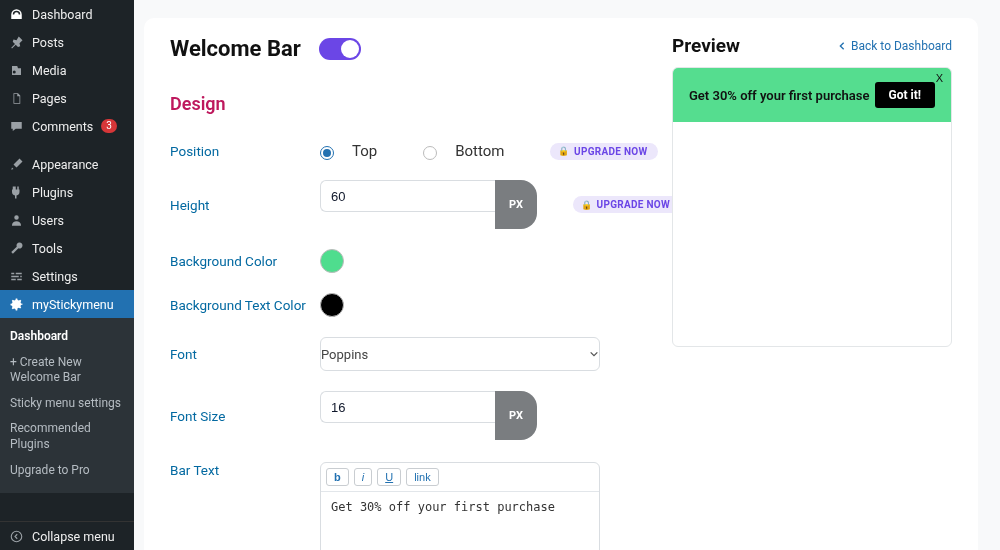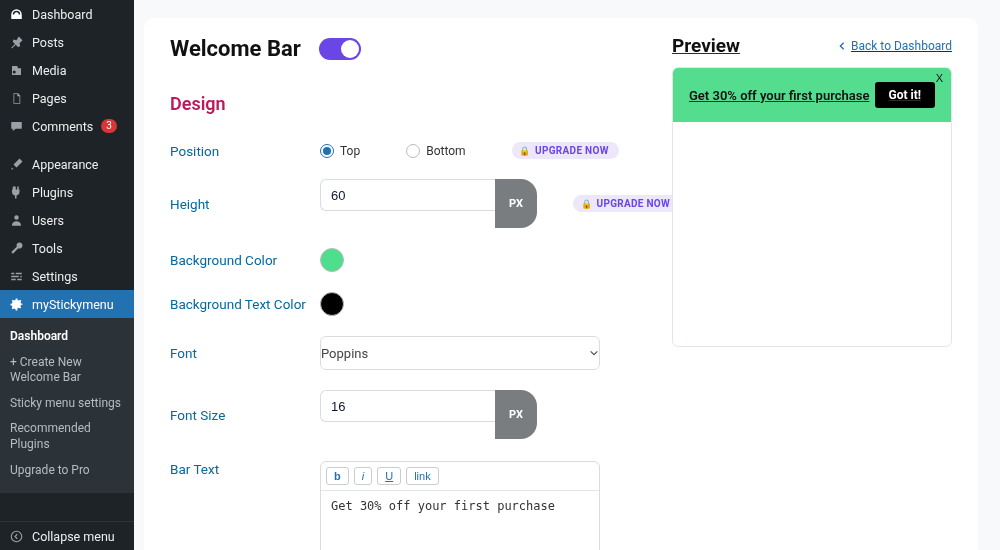--- a/index.html
+++ b/index.html
@@ -25,38 +25,38 @@
   .header-row { display:flex; align-items:center; gap:18px; }
   .title { font-size:22px; font-weight:700; color:#111; }
   .toggle { width:42px; height:22px; border-radius:11px; background:#6b46e6; position:relative; cursor:pointer; }
   .toggle .knob { position:absolute; width:18px; height:18px; border-radius:50%; background:#fff; top:2px; right:2px; }
   .section-head { font-size:18px; font-weight:600; margin-top:32px; color:#be185d; }
   .form-grid { margin-top:18px; }
   .row { display:flex; align-items:center; padding:10px 0; }
   .row.tall { align-items:flex-start; padding-top:12px; }
   .lbl { width:150px; font-size:13.5px; color:#0369a1; flex:none; }
   .ctrl { flex:0 0 390px; display:flex; align-items:center; gap:16px; }
-  .radio { display:inline-flex; align-items:flex-end; gap:6px; font-size:12px; color:#333; cursor:pointer; margin-right:30px;}
+  .radio { display:inline-flex; align-items:flex-end; gap:18px; font-size:15px; color:#333; cursor:pointer; margin-right:30px;}
   .radio .dot { width:14px; height:14px; border:1.5px solid #2271b1; border-radius:50%; display:inline-flex; align-items:center; justify-content:center; background:#fff;}
   .radio.unchecked .dot { border-color:#bbb; }
   .radio .dot .inner { width:8px; height:8px; border-radius:50%; background:#2271b1; }
   .upgrade-pill { background:#ece7fb; color:#6b46e6; font-size:10px; font-weight:700; padding:3px 10px 3px 8px; border-radius:11px; display:inline-flex; align-items:center; gap:4px; letter-spacing:.3px; cursor:pointer;}
   .upgrade-pill .lock { font-size:9px; }
   .num-wrap { display:flex; }
   .num-input { width:175px; height:32px; border:1px solid #d9dde1; border-right:none; border-radius:6px 0 0 6px; padding:0 10px; font-size:13px; color:#0f172a; background:#fff; }
   .unit { width:42px; height:49px; background:#7a7d80; color:#fff; border:none; border-radius:0 16px 16px 0; font-size:11px; font-weight:700; display:flex; align-items:center; justify-content:center; }
   .swatch { width:24px; height:24px; border-radius:50%; border:1px solid #bbb; cursor:pointer; }
   .select { width:280px; height:34px; border:1px solid #d9dde1; border-radius:6px; padding:0 0; background:#fff; display:flex; align-items:center; justify-content:space-between; font-size:13px; color:#444; cursor:pointer; }
   .chev { width:10px;height:10px; }
   .rich-wrap { width:280px; border:1px solid #d9dde1; border-radius:6px; background:#fff; }
   .rich-toolbar { display:flex; gap:5px; padding:5px; }
   .rich-btn { border:1px solid #c9cdd1; border-radius:3px; font-size:11px; padding:2px 7px; background:#fff; color:#2271b1; cursor:pointer; font-family:Arial; }
   .rich-text { width:100%; height:80px; resize:both; border:none; border-top:1px solid #e2e6ea; padding:8px 10px; font-family:ui-monospace,Menlo,monospace; font-size:12px; color:#333; outline:none; background:#fff;}
   
-  .prev-col { position:absolute; right:26px; top:16px; width:280px;text-decoration:underline; }
+  .prev-col { position:absolute; right:26px; top:16px; width:280px; }
   .prev-head { display:flex; align-items:center; justify-content:space-between; margin-bottom:10px; }
   .prev-title { font-size:19px; font-weight:700; color:#111; }
   .back-link { color:#2271b1; font-size:12px; display:flex; align-items:center; gap:4px; cursor:pointer; }
   .preview-box { height:280px; border:1px solid #e3e6e8; border-radius:6px; background:#fff; overflow:hidden; position:relative;}
   .preview-bar { background:#55dd8f; padding:14px 16px; display:flex; align-items:center; justify-content:space-between; position:relative;}
   .preview-bar .close-x { position:absolute; top:4px; right:8px; font-size:11px; color:#111; cursor:pointer; font-family:Arial;}
   .preview-text { font-size:13px; font-weight:600; color:#111; }
   .preview-btn { background:#000; color:#fff; font-size:12px; font-weight:700; padding:6px 14px; border-radius:3px; cursor:pointer;}
 </style>
 </head>

